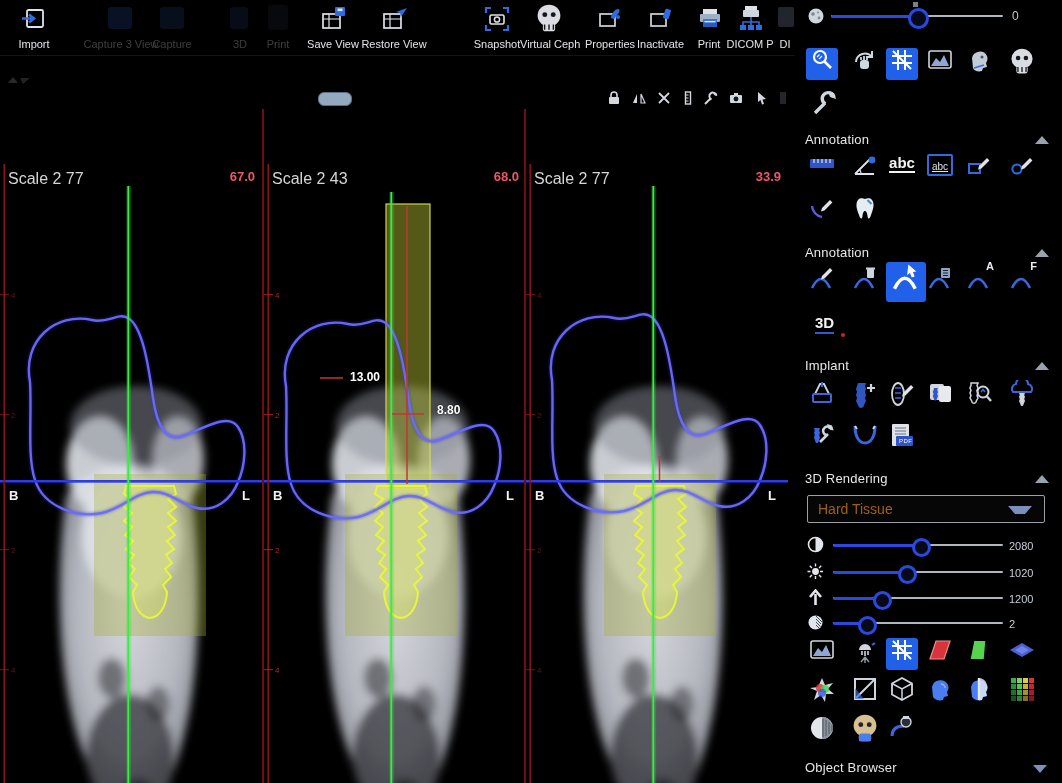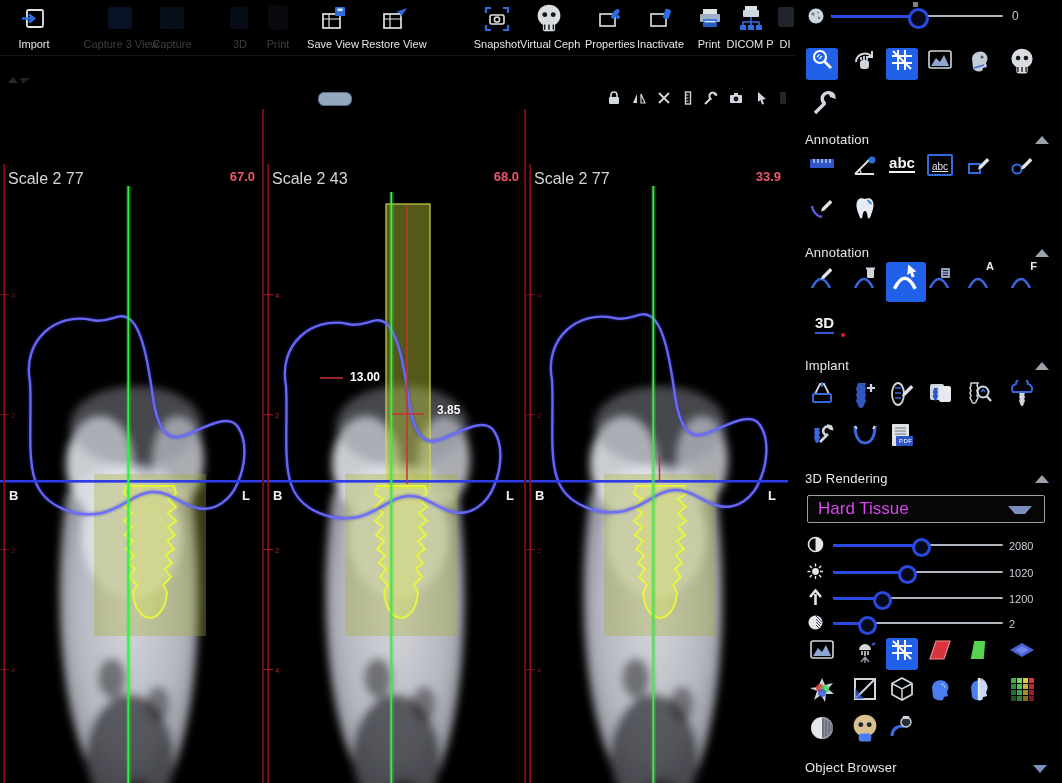--- a/index.html
+++ b/index.html
@@ -16,21 +16,21 @@
   .sb-title{position:absolute;font-size:13px;color:#e8e8e8;letter-spacing:.2px}
   .tri-up{width:0;height:0;border-left:7px solid transparent;border-right:7px solid transparent;border-bottom:8px solid #9aa2ad}
   .tri-down{width:0;height:0;border-left:7px solid transparent;border-right:7px solid transparent;border-top:8px solid #7d90bd}
   .cell{position:absolute;width:32px;height:32px;border-radius:3px;display:flex;align-items:flex-start;justify-content:center}
   .cell.active{background:#2160e8}
   .slider-val{position:absolute;font-size:11px;color:#c8ced6;width:42px;text-align:left}
   .track{position:absolute;height:2px;background:#b0b6bd;border-radius:1px}
   .trackfill{position:absolute;height:3px;background:#2a49e0;border-radius:2px}
   .handle{position:absolute;width:13px;height:13px;border:3px solid #2a49e0;border-radius:50%;background:#060a18}
   .dropdown{position:absolute;height:26px;background:#060606;border:1px solid #9aa0a8;border-radius:2px;display:flex;align-items:center}
-  .dropdown span{font-size:17px;color:#d946ef;padding-left:10px}
+  .dropdown span{font-size:14px;color:#a16207;padding-left:10px}
   .pill{position:absolute;width:32px;height:12px;border-radius:6px;background:#93a9bd;border:1px solid #5a7086}
   svg{display:block}
 </style>
 </head>
 <body>
 
 <div class="app">
 
 <svg width="0" height="0" style="position:absolute">
   <defs>
@@ -316,21 +316,21 @@
         <text x="11" y="254" font-size="8" fill="#c33238" opacity=".85">2</text>
         <text x="11" y="389" font-size="8" fill="#c33238" opacity=".85">2</text>
         <text x="11" y="509" font-size="8" fill="#c33238" opacity=".85">4</text>
       </g>
     </svg>
     <div class="scale-label">Scale 2 43</div>
     <div class="slice-num">68.0</div>
     <div class="bl" style="left:9px">B</div>
     <div class="bl" style="right:12px">L</div>
     <div class="measure" style="left:86px;top:206px">13.00</div>
-    <div class="measure" style="left:173px;top:239px">3.85</div>
+    <div class="measure" style="left:173px;top:239px">8.80</div>
 
   </div>
   <div class="abs" style="left:524px;top:53px;width:2px;height:675px;background:#6e0d12"></div>
 
   <div class="panel" style="left:526px">
     <svg width="262" height="675" viewBox="0 0 262 675">
       <g>
             <use href="#tooth" filter="url(#soft)" transform="translate(-2,0)"></use>
           </g>
       <rect x="78" y="310" width="112" height="162" fill="rgba(164,174,46,.34)"></rect>

